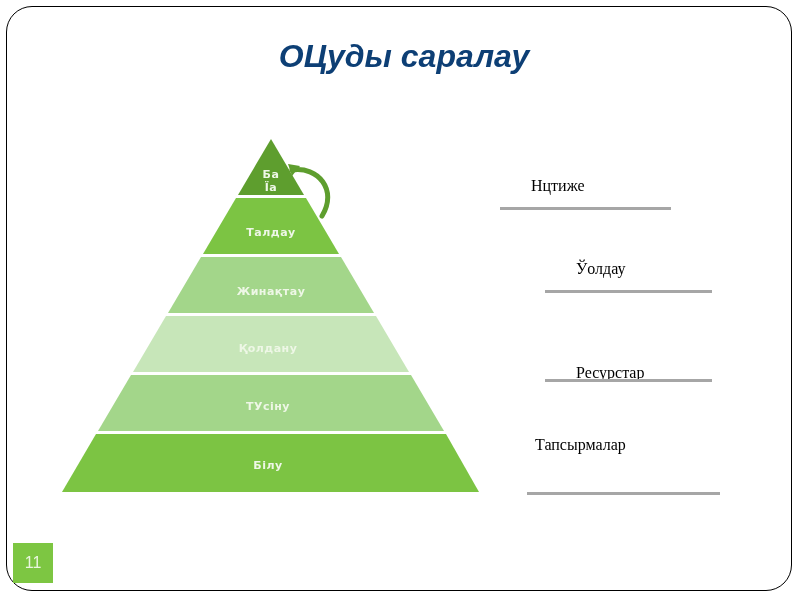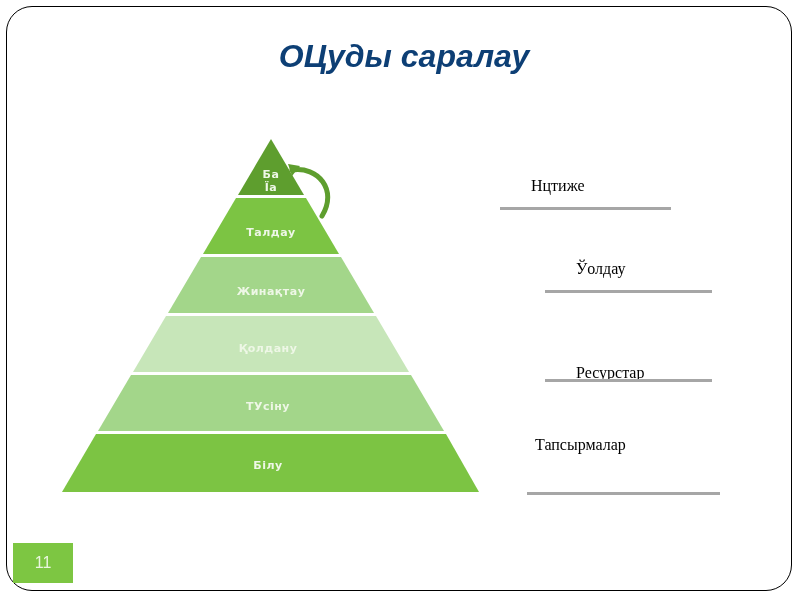--- a/index.html
+++ b/index.html
@@ -13,21 +13,21 @@
     font-size: 32px; font-weight: bold; font-style: italic; color: #0d3f75;
     font-family: "Liberation Sans", sans-serif;
   }
   svg.pyramid { position: absolute; left: 0; top: 0; }
   .layer-label { font-family: "DejaVu Sans", sans-serif; font-weight: bold; fill: #eef7e6; font-size: 11px; letter-spacing: 0.5px; }
   .outcome {
     position: absolute; font-size: 16px; color: #000000; font-family: Liberation Serif, serif;
   }
   .underline { position: absolute; height: 3px; background: #a6a6a6; }
   .slide-number {
-    position: absolute; left: 13px; top: 543px; width: 60px; height: 40px; background: #7dc642;
+    position: absolute; left: 13px; top: 543px; width: 40px; height: 40px; background: #7dc642;
     color: #eaf6df; font-size: 16px; text-align: center; line-height: 40px; font-family: "Liberation Sans", sans-serif;
   }
 </style>
 </head>
 <body>
 
 <div class="slide-frame"></div>
 
 <div class="title">ОЦуды саралау</div>
 

